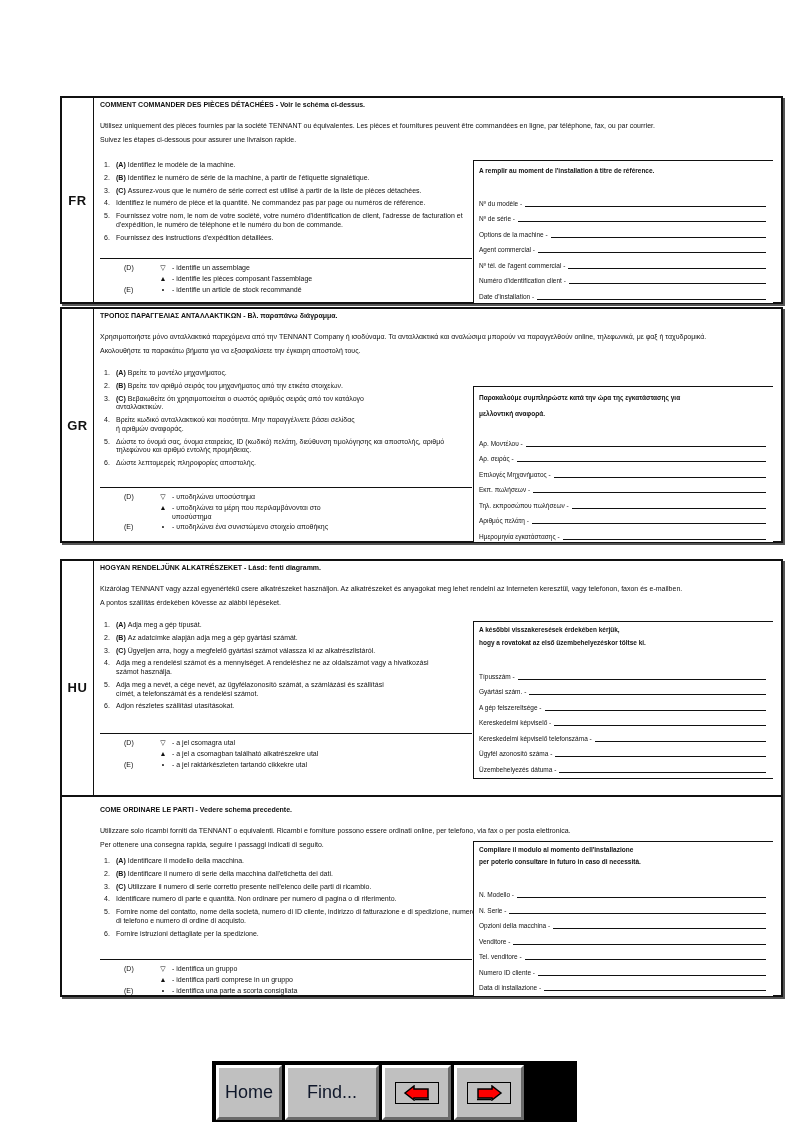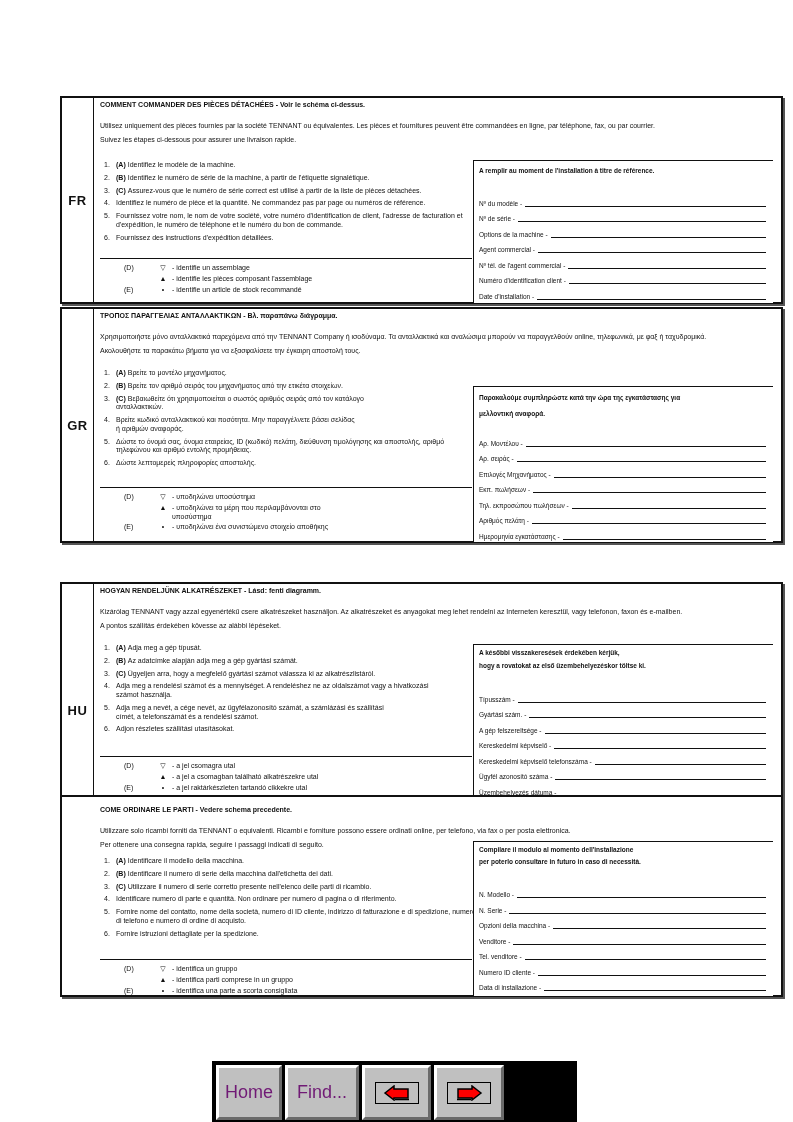--- a/index.html
+++ b/index.html
@@ -49,25 +49,25 @@
 
   .nav-bar {
     position: absolute; left: 212px; top: 1061px; width: 365px; height: 63px;
     background: #000; display: flex; padding: 4px 3px 4px 4px; gap: 3px;
   }
   .nav-btn {
     height: 55px; background: #c0c0c0;
     border-top: 3px solid #fff; border-left: 3px solid #fff;
     border-right: 3px solid #6a6a6a; border-bottom: 3px solid #6a6a6a;
     display: flex; align-items: center; justify-content: center;
-    font-family: "Liberation Sans", sans-serif; font-size: 18px; color: #701a75;
+    font-family: "Liberation Sans", sans-serif; font-size: 18px; color: #0f172a;
     cursor: pointer;
   }
   .nav-btn.w1 { width: 66px; }
-  .nav-btn.w2 { width: 74px; }
+  .nav-btn.w2 { width: 94px; }
   .nav-btn.w3 { width: 71px; }
   .nav-btn.w4 { width: 69px; }
   .nav-btn.w5 { width: 70px; }
   .arrow-frame { width: 44px; height: 22px; border: 1.5px solid #000; display: flex; align-items: center; justify-content: center; }
 </style>
 </head>
 <body>
 
 <div class="section" style="top:96px;height:208px;">
   <div class="lang-col">
@@ -237,21 +237,21 @@
         <span class="ref-label">Αριθμός πελάτη -</span>
         <span class="ref-line"></span>
       </div>
     <div class="ref-field">
         <span class="ref-label">Ημερομηνία εγκατάστασης -</span>
         <span class="ref-line"></span>
       </div>
   </div>
 </div>
 
-<div class="section" style="top:582px;height:256px;">
+<div class="section" style="top:559px;height:256px;">
   <div class="lang-col">
     <span class="lang-code">HU</span>
   </div>
   <div class="content">
     <div class="heading">HOGYAN RENDELJÜNK ALKATRÉSZEKET - Lásd: fenti diagramm.</div>
     <div class="intro" style="max-width:640px;">Kizárólag TENNANT vagy azzal egyenértékű csere alkatrészeket használjon. Az alkatrészeket és anyagokat meg lehet rendelni az Interneten keresztül, vagy telefonon, faxon és e-mailben.</div>
     <div class="follow">A pontos szállítás érdekében kövesse az alábbi lépéseket.</div>
     <div class="steps" style="top:60px;">
       <div class="step">
           <span class="step-num">1.</span>

